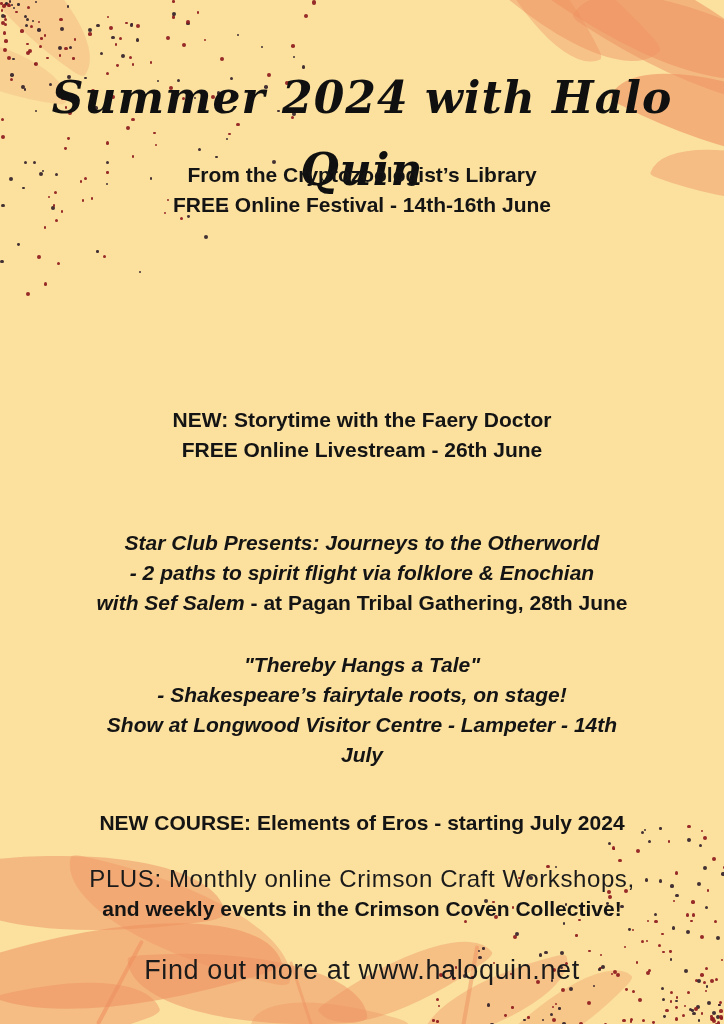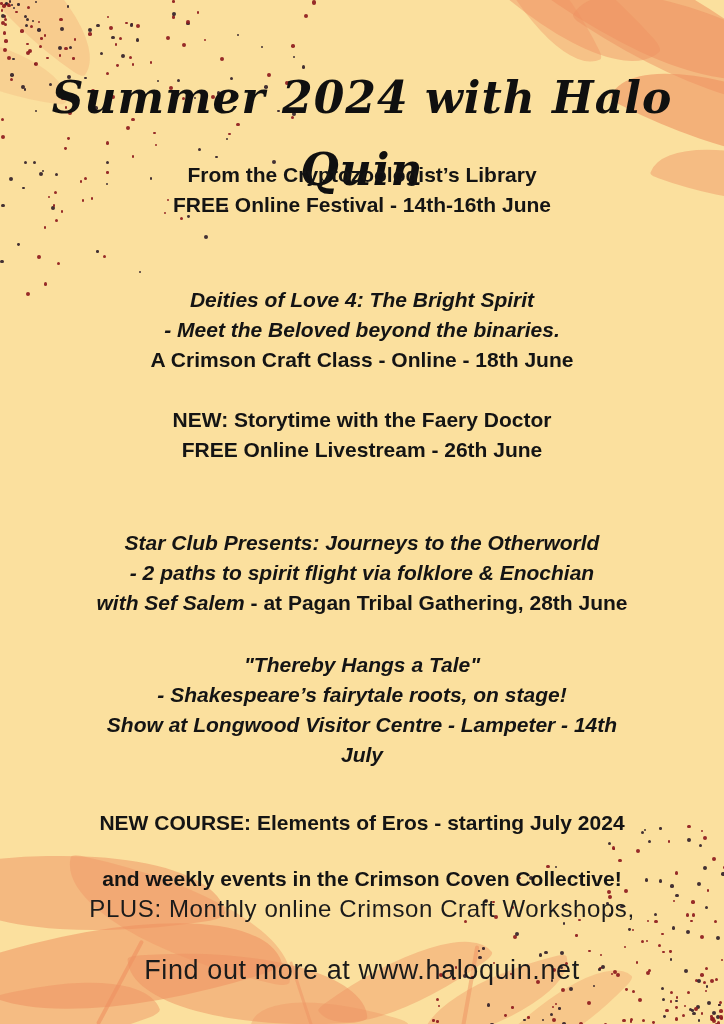--- a/index.html
+++ b/index.html
@@ -448,25 +448,20 @@
 
   <div class="content">
 
     <div class="sec title" style="top:62px">Summer 2024 with Halo Quin</div>
 
     <section class="sec" style="top:160px">
       <div class="ln">From the Cryptozoologist’s Library</div>
       <div class="ln">FREE Online Festival - 14th-16th June</div>
     </section>
 
-    <section class="sec" style="top:285px">
-      <div class="ln bi">Deities of Love 4: The Bright Spirit</div>
-      <div class="ln bi">- Meet the Beloved beyond the binaries.</div>
-      <div class="ln">A Crimson Craft Class - Online - 18th June</div>
-    </section>
 
     <section class="sec" style="top:405px">
       <div class="ln">NEW: Storytime with the Faery Doctor</div>
       <div class="ln">FREE Online Livestream - 26th June</div>
     </section>
 
     <section class="sec" style="top:528px">
       <div class="ln bi">Star Club Presents: Journeys to the Otherworld</div>
       <div class="ln bi">- 2 paths to spirit flight via folklore &amp; Enochian</div>
       <div class="ln">
@@ -480,22 +475,22 @@
       <div class="ln bi">- Shakespeare’s fairytale roots, on stage!</div>
       <div class="ln bi">Show at Longwood Visitor Centre - Lampeter - 14th</div>
       <div class="ln bi">July</div>
     </section>
 
     <section class="sec" style="top:808px">
       <div class="ln">NEW COURSE: Elements of Eros - starting July 2024</div>
     </section>
 
     <section class="sec" style="top:864px">
+      <div class="ln light">PLUS: Monthly online Crimson Craft Workshops,</div>
       <div class="ln">and weekly events in the Crimson Coven Collective!</div>
-      <div class="ln light">PLUS: Monthly online Crimson Craft Workshops,</div>
     </section>
 
     <section class="sec" style="top:952px">
       <div class="footer-ln">Find out more at www.haloquin.net</div>
     </section>
 
   </div>
 </div>
 
 </body></html>

